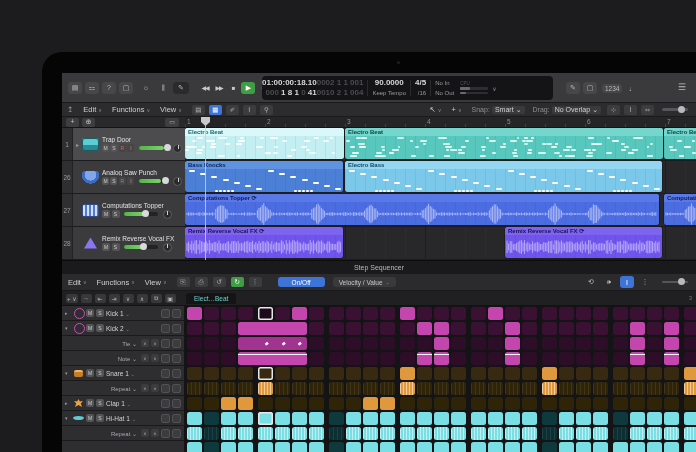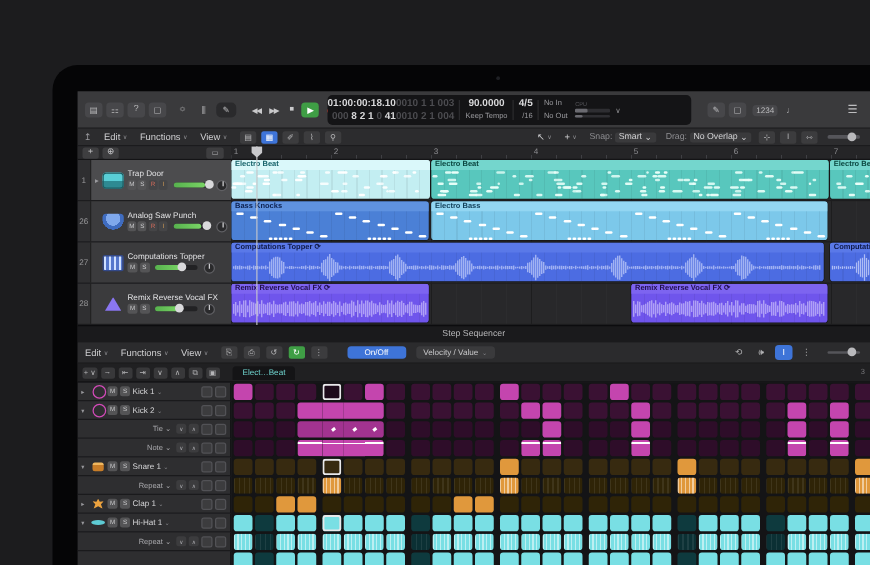--- a/index.html
+++ b/index.html
@@ -146,24 +146,24 @@
           <span class="tpbtn ">◀◀</span>
           <span class="tpbtn ">▶▶</span>
           <span class="tpbtn ">■</span>
           <span class="tpbtn play">▶</span>
           <span class="tpbtn rec">●</span>
           <span class="tpbtn ">⟳</span>
         </div>
       <div class="lcd" id="lcd">
           <div class="lcdcol ">
             <span class="t1">01:00:00:18.10</span>
-            <span class="t2"><span class="dim">000</span> <span class="">8 2 1</span> <span class="dim"> 0</span> <span class="">41</span></span>
+            <span class="t2"><span class="dim">000</span> <span class="">1 8 1</span> <span class="dim"> 0</span> <span class="">41</span></span>
           </div>
           <div class="lcdcol ">
-            <span class="t1 dim">0010 1 1 003</span>
+            <span class="t1 dim">0002 1 1 001</span>
             <span class="t1 dim">0010 2 1 004</span>
           </div>
           <div class="lcdsep"></div>
           <div class="lcdcol ">
             <span class="t1" style="text-align:center;">90.0000</span>
             <span class="small">Keep Tempo</span>
           </div>
           <div class="lcdsep"></div>
           <div class="lcdcol ">
             <span class="t1">4/5</span>

